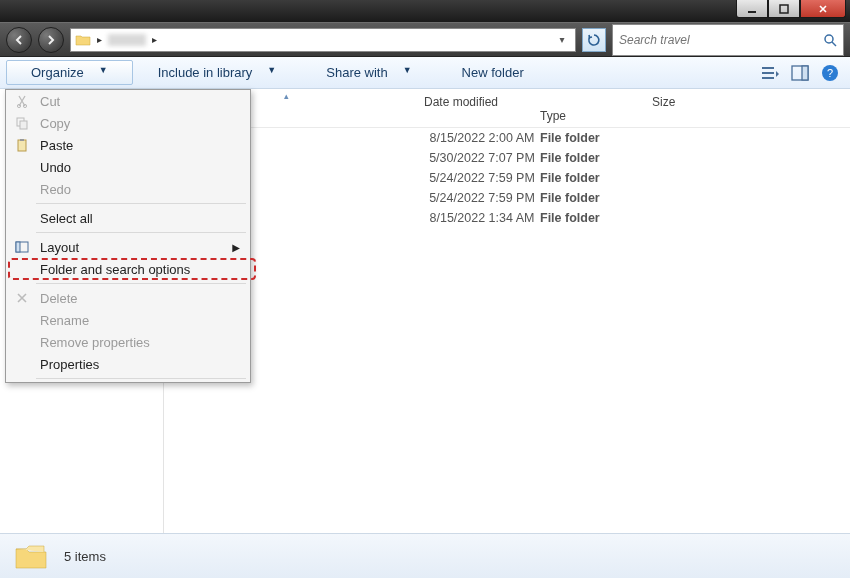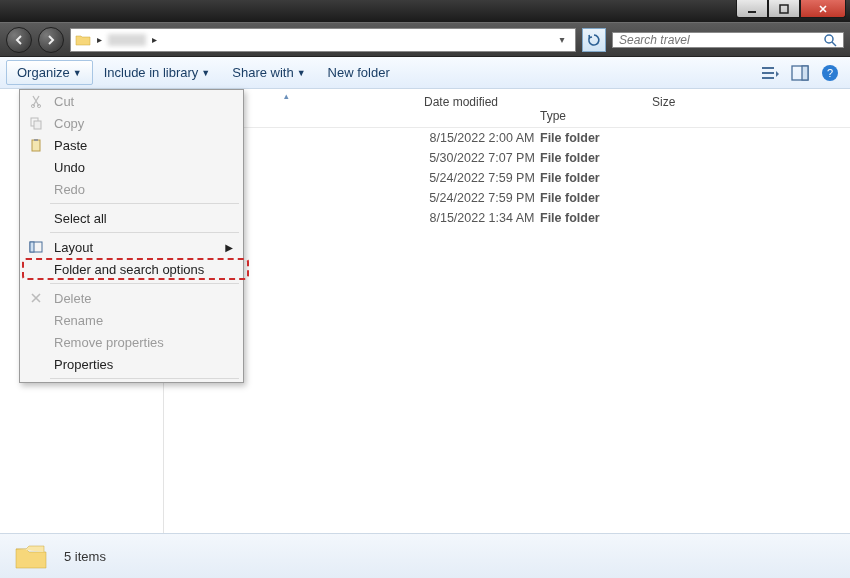--- a/index.html
+++ b/index.html
@@ -17,27 +17,27 @@
   
   .navbar { height:35px; background:linear-gradient(#5c5c5c,#3a3a3a); display:flex; align-items:center; padding:0 6px; gap:6px; border-top:1px solid #6e6e6e; border-bottom:1px solid #222;}
   .nav-back, .nav-fwd { width:26px; height:26px; border-radius:50%; background:radial-gradient(circle at 30% 30%,#7a7a7a,#2e2e2e); border:1px solid #1f1f1f; display:flex; align-items:center; justify-content:center;}
   .nav-back svg, .nav-fwd svg { width:12px; height:12px; fill:#ddd;}
   .addr { flex:1; height:24px; background:#fff; border:1px solid #8a8a8a; display:flex; align-items:center; padding:0 4px; gap:4px;}
   .addr .folder-icon { width:16px; height:16px; }
   .addr .crumb-arrow { font-size:10px; color:#333; padding:0 2px;}
   .addr .spacer { flex:1; }
   .addr .drop { width:18px; text-align:center; color:#555; font-size:10px;}
   .refresh-btn { width:24px; height:24px; background:linear-gradient(#eaf3fb,#cfe3f4); border:1px solid #7fa7c9; display:flex; align-items:center; justify-content:center;}
-  .search { width:232px; height:16px; background:#fff; border:1px solid #8a8a8a; display:flex; align-items:center; padding:0 6px;}
+  .search { width:232px; height:32px; background:#fff; border:1px solid #8a8a8a; display:flex; align-items:center; padding:0 6px;}
   .search input { flex:1; border:none; outline:none; font-size:12px; font-style:italic; color:#777; background:transparent;}
   .search .mag { width:14px; height:14px; }
 
   
   .toolbar { height:32px; background:linear-gradient(#f7fbff,#e3eefb); border-bottom:1px solid #c9d8e8; display:flex; align-items:center; padding:0 6px; font-size:13px; color:#1a3e66; position:relative;}
-  .tb-btn { padding:4px 10px; display:flex; align-items:center; gap:3px; border:1px solid transparent; border-radius:2px;}
+  .tb-btn { padding:4px 24px; display:flex; align-items:flex-start; gap:15px; border:1px solid transparent; border-radius:2px;}
   .tb-btn.open { background:linear-gradient(#fff,#e4effa); border:1px solid #a8c6e4;}
   .tb-btn .caret { font-size:9px;}
   .tb-spacer { flex:1;}
   .tb-right { display:flex; align-items:center; gap:10px; padding-right:4px;}
   .tb-icon { width:20px; height:20px; display:flex; align-items:center; justify-content:center;}
 
   
   .body { display:flex; height:calc(578px - 22px - 35px - 32px - 45px); background:#fff; }
   .sidebar { width:164px; border-right:1px solid #e3e3e3; background:#fff;}
   .content { flex:1; position:relative;}
@@ -48,21 +48,21 @@
   .col-size { width:80px;}
   .sort-ind { position:absolute; left:120px; top:2px; font-size:9px; color:#6a8fba;}
   .rows { font-size:12.5px; color:#222;}
   .row { display:flex; height:20px; align-items:center;}
   .row .c-name { width:260px; padding-left:22px;}
   .row .c-date { width:116px; color:#555;text-align:center;}
   .row .c-type { width:112px; color:#555;font-weight:bold;}
   .row .c-size { width:80px;}
 
   
-  .menu { position:absolute; left:19px; top:89px; width:225px; background:#f5f5f5; border:1px solid #9b9b9b; box-shadow:2px 3px 6px rgba(0,0,0,0.25); font-size:13px; color:#222; z-index:10;}
+  .menu { position:absolute; left:5px; top:89px; width:246px; background:#f5f5f5; border:1px solid #9b9b9b; box-shadow:2px 3px 6px rgba(0,0,0,0.25); font-size:13px; color:#222; z-index:10;}
   .menu .mi { display:flex; align-items:center; height:22px; padding:0 10px 0 34px; position:relative;}
   .menu .mi.disabled { color:#9b9b9b;}
   .menu .mi .mi-icon { position:absolute; left:8px; width:16px; height:16px; display:flex; align-items:center; justify-content:center;}
   .menu .sep { height:1px; background:#d9d9d9; margin:3px 4px 3px 30px;}
   .menu .mi .subarrow { margin-left:auto; font-size:10px;}
   .menu .highlight { position:relative; }
   .menu .highlight::after { content:""; position:absolute; left:2px; right:-6px; top:0; bottom:0; border:2px dashed #cc2b2b; border-radius:4px; pointer-events:none;}
 
   
   .status { height:45px; background:linear-gradient(#f3f7fc,#e4edf7); border-top:1px solid #cdd9e6; display:flex; align-items:center; padding:0 14px; gap:16px; font-size:13px; color:#333;}

